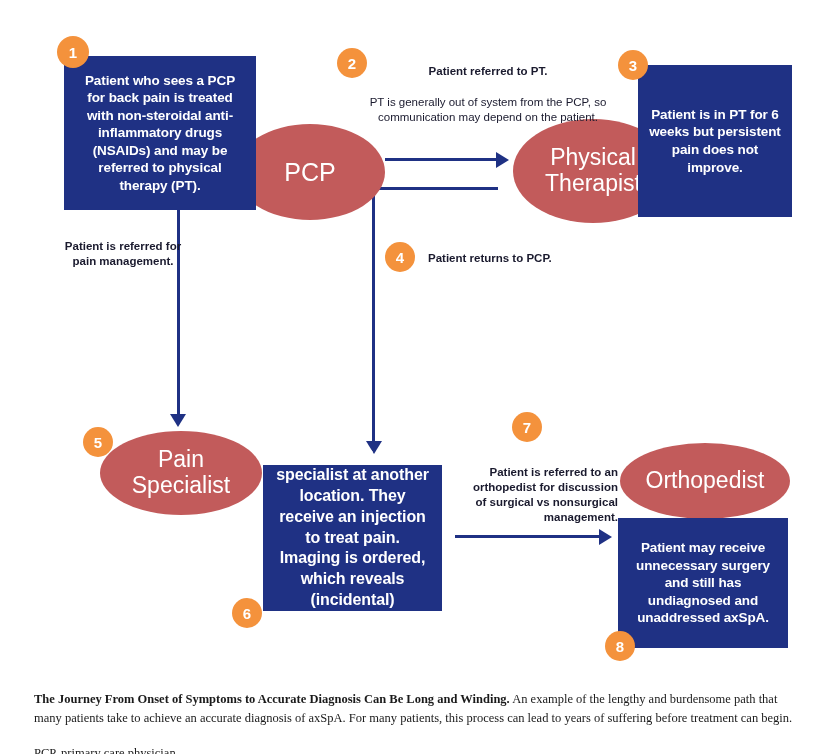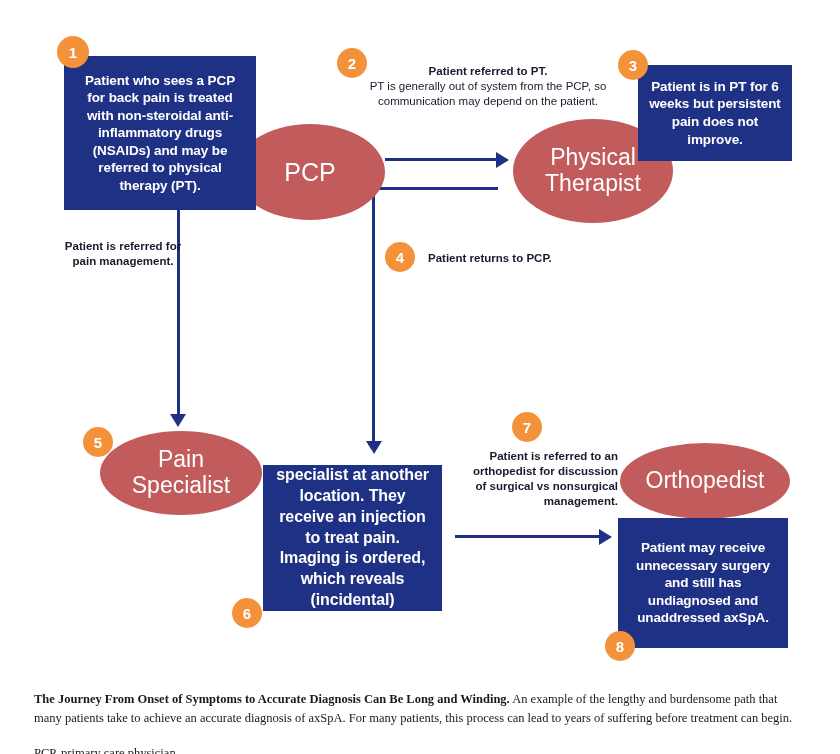--- a/index.html
+++ b/index.html
@@ -67,21 +67,21 @@
   }
 
   .note {
     position: absolute;
     color: #1A1A2E;
     text-align: center;
     line-height: 1.30;
     z-index: 5;
   }
   .note .hd { font-weight: bold; display:block; }
-  .note .bd { font-weight: normal; display:block; }
+  .note .bd { font-weight: normal; display:block;margin-top:16px; }
 
   
   .hline {
     position: absolute;
     background: #1F3184;
     height: 3px;
     z-index: 2;
   }
   .vline {
     position: absolute;
@@ -158,21 +158,21 @@
   </div>
 
   <div class="ellipse" style="left:620px; top:443px; width:170px; height:76px; font-size:23px;">
     <span>Orthopedist</span>
   </div>
 
   <div class="navy-box" style="left:64px; top:56px; width:192px; height:154px; font-size:13.5px; padding:4px 12px;">
     <span>Patient who sees a PCP for back pain is treated with non-steroidal anti-inflammatory drugs (NSAIDs) and may be referred to physical therapy (PT).</span>
   </div>
 
-  <div class="navy-box" style="left:638px; top:65px; width:154px; height:96px; font-size:13.5px; padding:10px 10px;">
+  <div class="navy-box" style="left:638px; top:65px; width:154px; height:152px; font-size:13.5px; padding:10px 10px;">
     <span>Patient is in PT for 6 weeks but persistent pain does not improve.</span>
   </div>
 
   <div class="navy-box" style="left:263px; top:465px; width:179px; height:146px; font-size:16px; padding:15px 11px;">
     <span>Patient sees a pain specialist at another location. They receive an injection to treat pain. Imaging is ordered, which reveals (incidental) herniated discs.</span>
   </div>
 
   <div class="navy-box" style="left:618px; top:518px; width:170px; height:130px; font-size:13.5px; padding:4px 10px;">
     <span>Patient may receive unnecessary surgery and still has undiagnosed and unaddressed axSpA.</span>
   </div>

